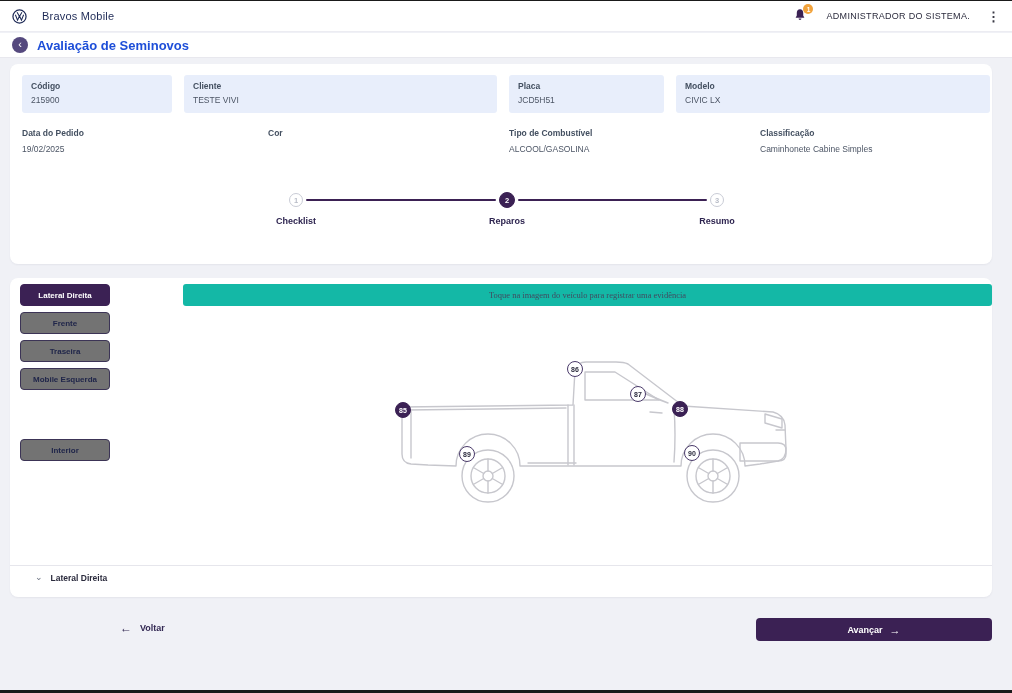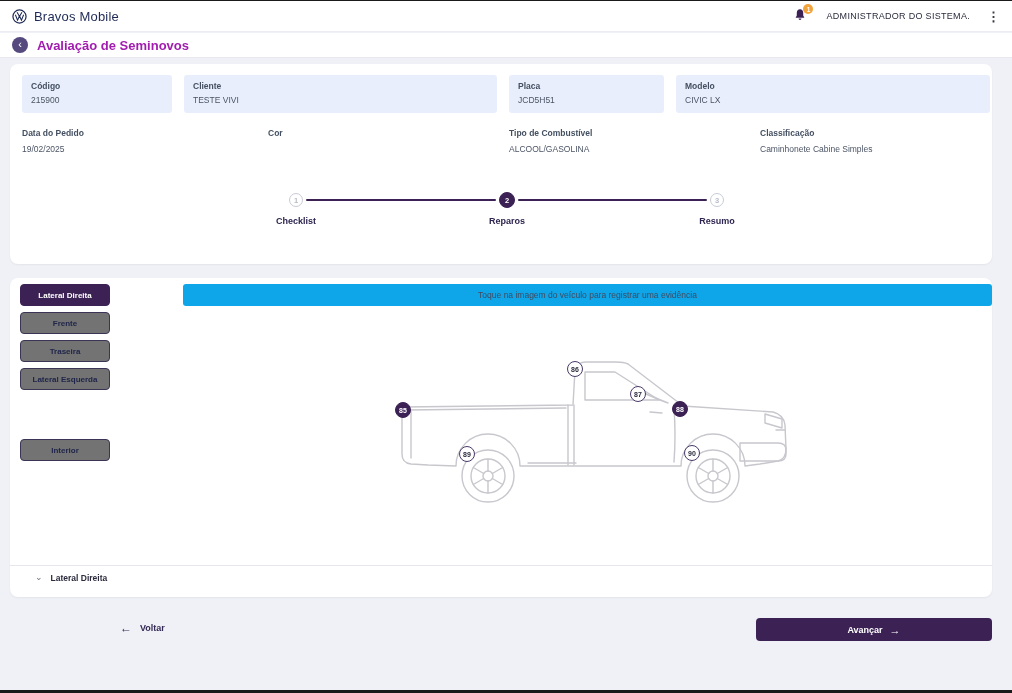--- a/index.html
+++ b/index.html
@@ -5,34 +5,34 @@
   * { margin:0; padding:0; box-sizing:border-box; }
   body { font-family:"Liberation Sans", sans-serif; background:#e9eaef; }
   .viewport { position:relative; width:1012px; height:693px; background:#f0f1f6; overflow:hidden; }
   .frame-top { position:absolute; top:0; left:0; width:100%; height:1px; background:#1a1a1a; }
   .frame-bottom { position:absolute; bottom:0; left:0; width:100%; height:3px; background:#1a1a1a; }
 
   
   .app-header { position:absolute; top:1px; left:0; width:100%; height:31px; background:#ffffff;
     display:flex; align-items:center; justify-content:space-between; padding:0 12px; border-bottom:1px solid #ececf2; }
   .brand { display:flex; align-items:center; gap:7px; }
-  .brand-name { font-size:13px; color:#1e2a56; font-weight:500; letter-spacing:.2px; }
+  .brand-name { font-size:11px; color:#1e2a56; font-weight:500; letter-spacing:.2px;margin-left:8px; }
   .header-right { display:flex; align-items:center; gap:17px; }
   .bell-wrap { position:relative; width:16px; height:16px; }
   .badge { position:absolute; top:-4px; right:-4px; min-width:10px; height:10px; border-radius:6px;
     background:#f2a33c; color:#ffffff; font-size:6.5px; font-weight:bold; display:flex; align-items:center; justify-content:center; }
   .user-name { font-size:9px; color:#2b2b3d; letter-spacing:.3px; }
   .kebab { font-size:13px; color:#3a3a46; font-weight:bold; line-height:1; cursor:pointer; }
 
   
   .subheader { position:absolute; top:33px; left:0; width:100%; height:25px; background:#ffffff;
     display:flex; align-items:center; gap:9px; padding:0 12px; border-bottom:1px solid #e8e8ee; }
   .back-circle { width:16px; height:16px; border-radius:50%; background:#55497e; color:#fff;
     display:flex; align-items:center; justify-content:center; font-size:11px; line-height:1; padding-bottom:1px; cursor:pointer; }
-  .page-title { font-size:13px; font-weight:bold; color:#a21caf; }
+  .page-title { font-size:13px; font-weight:bold; color:#1d4ed8; }
 
   
   .card { position:absolute; left:10px; width:982px; background:#ffffff; border-radius:8px;
     box-shadow:0 1px 2px rgba(40,40,60,.06); }
   .card1 { top:64px; height:200px; }
   .card2 { top:278px; height:319px; }
 
   
   .field-box { position:absolute; height:38px; background:#e8eefb; border-radius:3px; padding:6px 9px; }
   .field-label { font-size:8.5px; font-weight:bold; color:#445061; margin-bottom:4px; }
@@ -55,22 +55,22 @@
   .step-line { position:absolute; top:9px; height:2px; background:#3b2154; border-radius:1px; }
   .step-label { position:absolute; top:26px; font-size:9px; font-weight:bold; color:#2e2550; transform:translateX(-50%); white-space:nowrap; }
 
   
   .view-btn { position:absolute; left:10px; width:90px; height:22px; border-radius:4px; background:#737373;
     border:1px solid #3c3456; color:#20264a; font-size:8px; font-weight:bold;
     display:flex; align-items:center; justify-content:center; cursor:pointer; font-family:"Liberation Sans",sans-serif; }
   .view-btn.active { background:#3b2154; border-color:#3b2154; color:#ffffff; }
   .vb1 { top:6px; } .vb2 { top:34px; } .vb3 { top:62px; } .vb4 { top:90px; } .vb5 { top:118px;margin-top:43px; }
 
-  .hint-banner { position:absolute; left:173px; top:6px; width:809px; height:22px; background:#0ea5e9;
-    border-radius:3px; display:flex; align-items:center; justify-content:center; font-size:8.5px; color:#414b60; }
+  .hint-banner { position:absolute; left:173px; top:6px; width:809px; height:22px; background:#14b8a6;
+    border-radius:3px; display:flex; align-items:center; justify-content:center; font-size:8.5px; color:#414b60;font-family:Liberation Serif, serif; }
 
   .truck-zone { position:absolute; left:378px; top:72px; width:410px; height:160px; cursor:pointer; }
   .truck-zone svg { position:absolute; left:0; top:0; }
   .marker { position:absolute; width:16px; height:16px; border-radius:50%; display:flex; align-items:center;
     justify-content:center; font-size:7px; font-weight:bold; cursor:pointer; }
   .marker.filled { background:#3b2154; color:#ffffff; border:1px solid #3b2154; }
   .marker.outline { background:#ffffff; color:#2b2b3d; border:1px solid #4a3a6a; }
 
   .accordion { position:absolute; left:0; top:287px; width:100%; height:24px; border-top:1px solid #e6e6ec;
     display:flex; align-items:center; gap:8px; padding-left:25px; cursor:pointer; }
@@ -165,21 +165,21 @@
       <div class="step-label" style="left:286px;">Checklist</div>
       <div class="step-label" style="left:497px;">Reparos</div>
       <div class="step-label" style="left:707px;">Resumo</div>
     </div>
   </div>
 
   <div class="card card2">
     <button class="view-btn active vb1">Lateral Direita</button>
     <button class="view-btn vb2">Frente</button>
     <button class="view-btn vb3">Traseira</button>
-    <button class="view-btn vb4">Lateral Esquerda</button>
+    <button class="view-btn vb4">Mobile Esquerda</button>
     <button class="view-btn vb5">Interior</button>
 
     <div class="hint-banner">Toque na imagem do veículo para registrar uma evidência</div>
 
     <div class="truck-zone" id="truck-zone">
       <svg width="410" height="160" viewBox="0 0 410 160" fill="none" stroke="#c7c7cd" stroke-width="1.4" stroke-linejoin="round" stroke-linecap="round">
 
         <path d="M14 57 L14 104 Q14 113 23 114 L40 115 L68 116
                  A32 32 0 0 1 132 116
                  L188 116 L293 116

